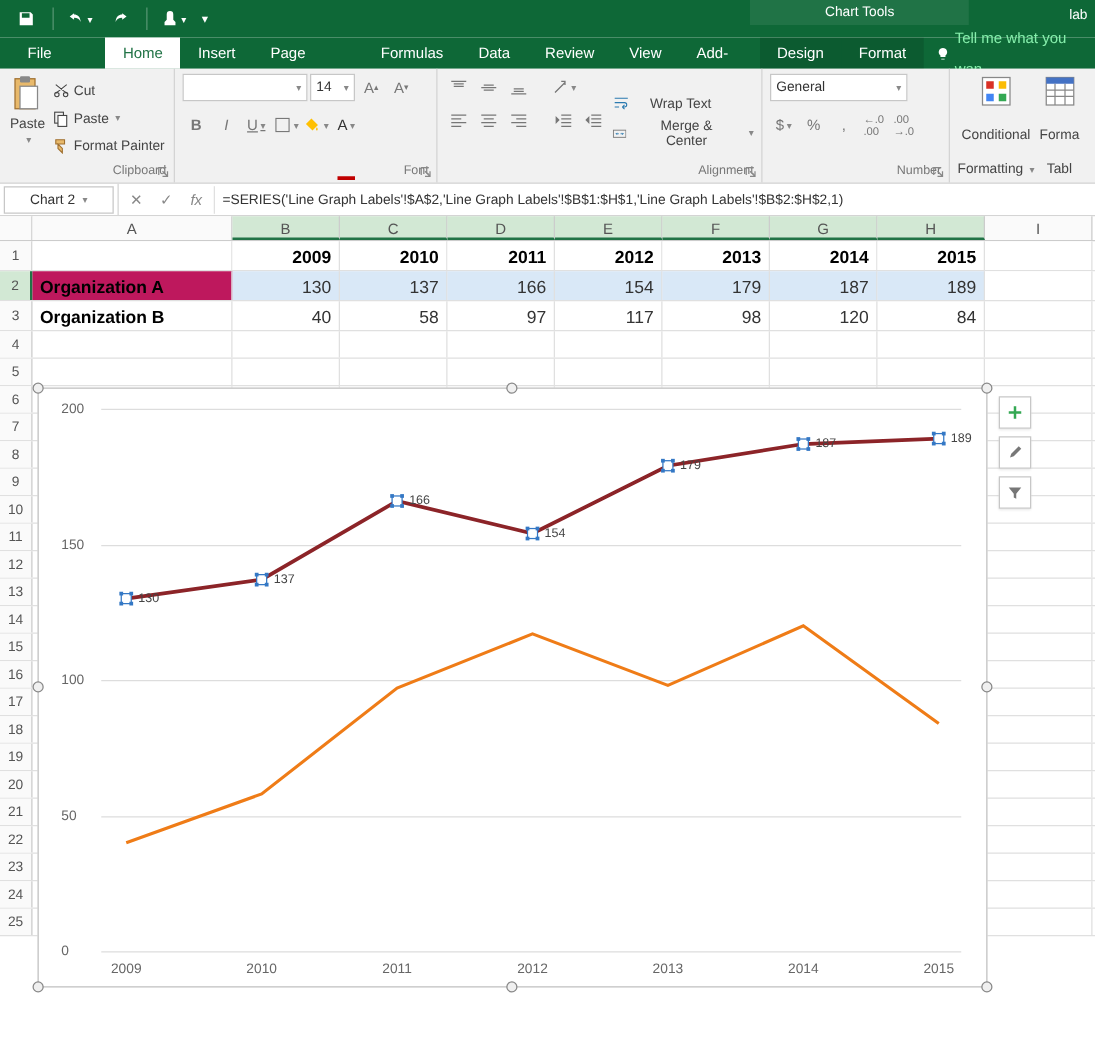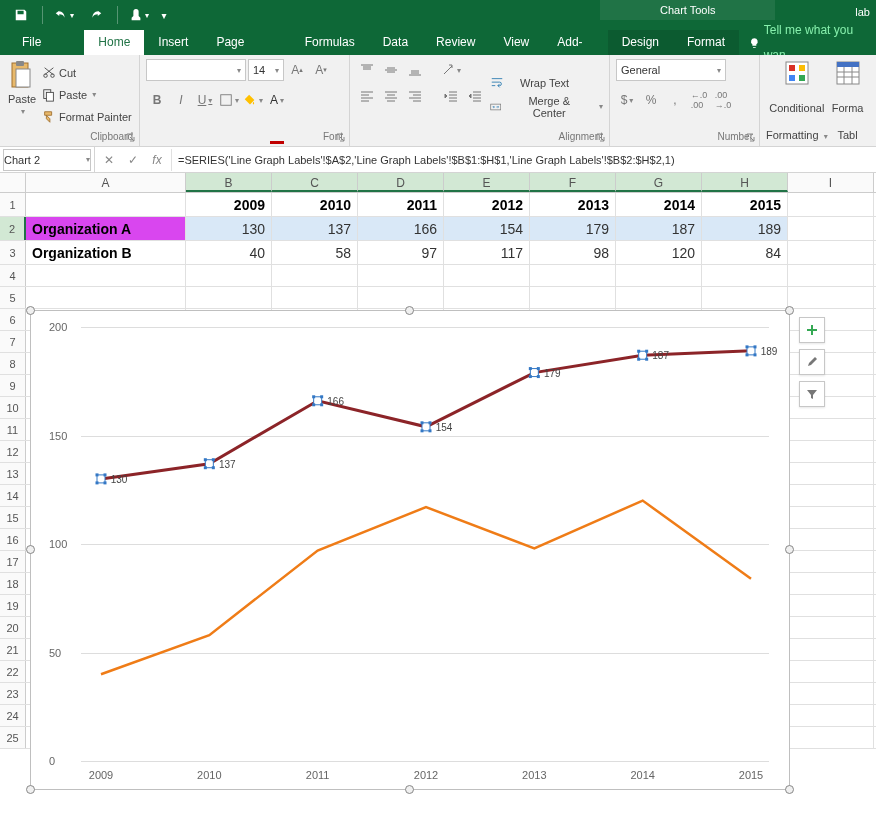--- a/index.html
+++ b/index.html
@@ -49,21 +49,21 @@
 .wrap-col { display: flex; flex-direction: column; gap: 4px; justify-content: center; }
 .wrap-item { display: flex; align-items: center; gap: 16px; font-size: 11px; color: #444; height: 20px; text-align: center; }
 
 .number-row1 { width: 110px; height: 22px; border: 1px solid #c7c7c7; background: #fff; font-size: 11px; padding: 0 4px; display: flex; align-items: center; justify-content: space-between; }
 .number-row2 { display: flex; gap: 2px; margin-top: 4px; }
 
 .styles-col { display: flex; flex-direction: column; align-items: center; gap: 15px; font-size: 11px; color: #444; }
 
 
 .formula-bar { height: 26px; border-bottom: 1px solid #d4d4d4; display: flex; align-items: center; background: #fff; }
-.namebox { width: 88px; height: 22px; border: 1px solid #c7c7c7; margin: 0 3px; padding: 0 0; display: flex; align-items: center; justify-content: space-between; font-size: 11px; color: #333; }
+.namebox { width: 88px; height: 22px; border: 1px solid #c7c7c7; margin: 0 3px; padding: 0 20px; display: flex; align-items: center; justify-content: space-between; font-size: 11px; color: #333; }
 .fb-btns { display: flex; align-items: center; border-left: 1px solid #d4d4d4; height: 100%; padding: 0 6px; gap: 8px; }
 .fb-btn { width: 16px; height: 16px; display: flex; align-items: center; justify-content: center; color: #888; }
 .formula-input { flex: 1; padding: 0 6px; font-size: 11px; color: #333; height: 22px; display: flex; align-items: center; border-left: 1px solid #e0e0e0; }
 
 
 .grid { position: relative; }
 .colheaders { display: flex; height: 20px; border-bottom: 1px solid #ccc; }
 .rowheader-corner { width: 26px; border-right: 1px solid #ccc; background: #fafafa; }
 .colheader { text-align: center; line-height: 20px; border-right: 1px solid #ccc; background: #fafafa; font-size: 12px; color: #555; }
 .colheader.highlight { background: #d2e8d4; border-bottom: 2px solid #217346; }
@@ -72,21 +72,21 @@
 .colI { width: 86px; }
 .row { display: flex; height: 24px; border-bottom: 1px solid #e0e0e0; }
 .rowheader { width: 26px; text-align: center; line-height: 24px; border-right: 1px solid #ccc; background: #fafafa; font-size: 11px; color: #555; }
 .rowheader.highlight { background: #d2e8d4; border-right: 2px solid #217346; }
 .cell { border-right: 1px solid #e0e0e0; padding: 0 6px; line-height: 24px; font-size: 14px; }
 .cell.right { text-align: right; }
 .cell.bold { font-weight: 600; color: #000; }
 
 .row-headerdata .cell { background: #fff; }
 .row-orgA .cell { background: #d9e8f7; }
-.row-orgA .cell.orglabel { background: #d946ef; }
+.row-orgA .cell.orglabel { background: #be185d; }
 
 
 .chart-container { position: absolute; left: 30px; top: 310px; width: 760px; height: 480px; border: 1px solid #bfbfbf; background: #fff; }
 .chart-handle { position: absolute; width: 9px; height: 9px; background: #f0f0f0; border: 1px solid #888; border-radius: 50%; }
 
 .side-buttons { position: absolute; right: -36px; top: 6px; display: flex; flex-direction: column; gap: 6px; }
 .side-btn { width: 26px; height: 26px; border: 1px solid #c7c7c7; background: #fff; display: flex; align-items: center; justify-content: center; box-shadow: 0 1px 2px rgba(0,0,0,0.1); }
 
 .y-label { position: absolute; left: 10px; font-size: 11px; color: #666; transform: translateY(-50%); }
 .gridline { position: absolute; height: 1px; background: #ddd; left: 40px; right: 20px; }

